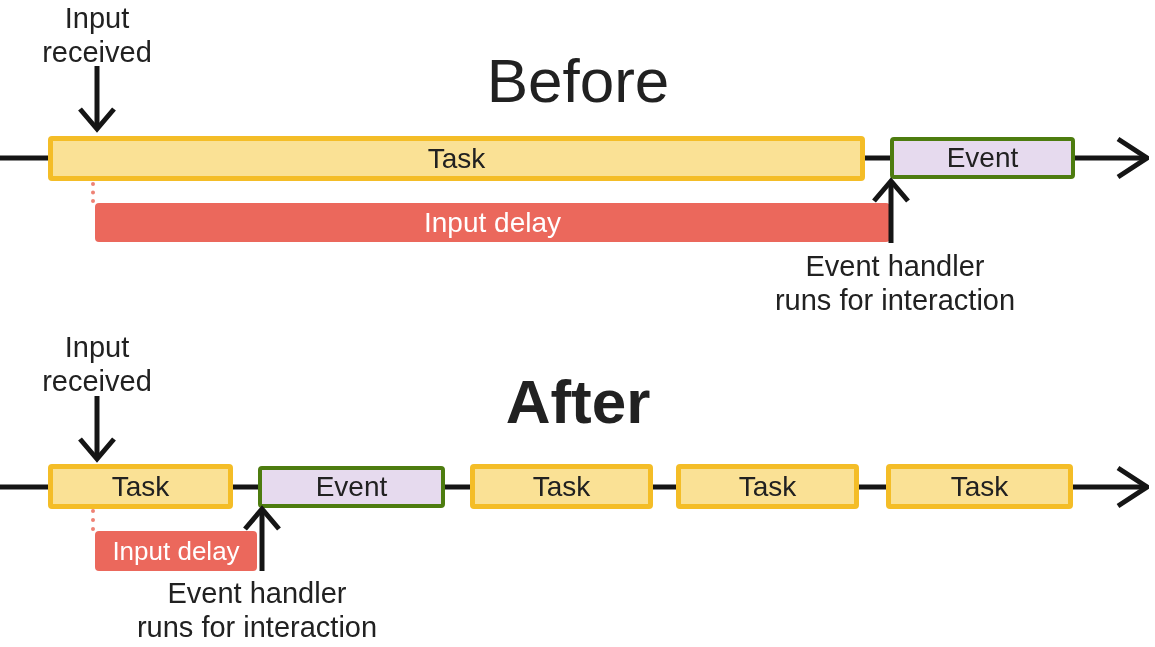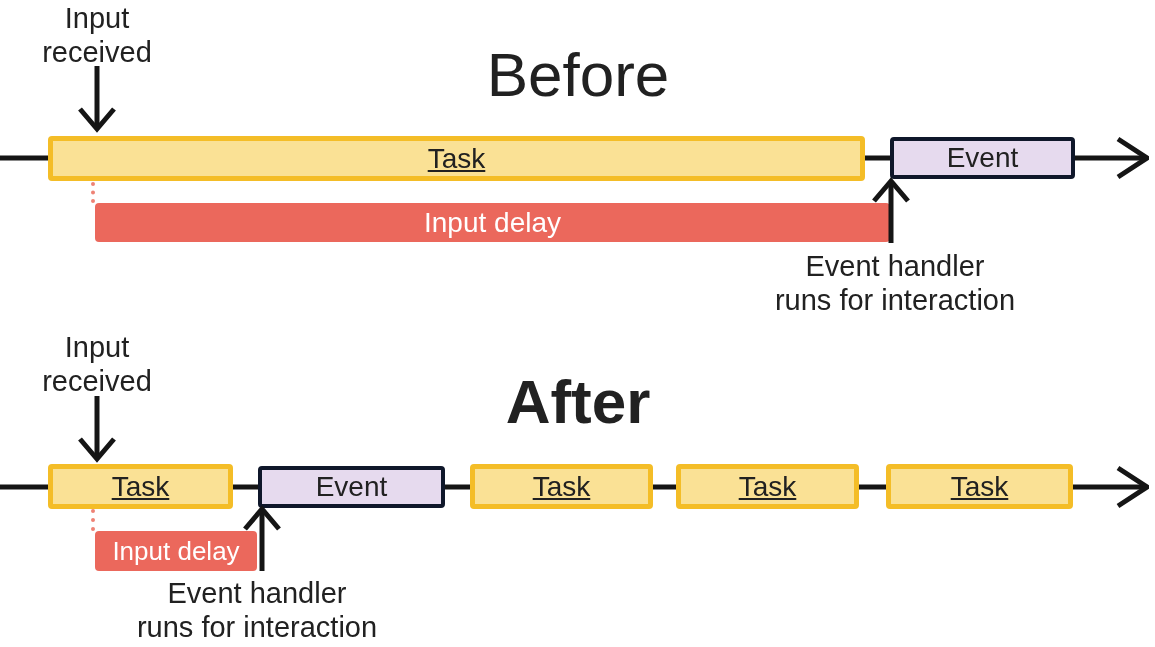--- a/index.html
+++ b/index.html
@@ -32,25 +32,24 @@
     display:flex;
     align-items:center;
     justify-content:center;
     border-radius:4px;
     font-size:28px;
     color:#212121;
   }
   .bar.task{
     background:#FAE195;
     border:5px solid #F4BD27;
-    text-decoration:underline;
   }
   .bar.event{
     background:#E6DAEE;
-    border:4px solid #0f172a;
+    border:4px solid #4d7c0f;
   }
   .bar.delay{
     background:#EB685C;
     color:#ffffff;
     border:none;
     border-radius:4px;
     align-items:center;
   }
   .dotted-connector{
     position:absolute;
@@ -73,21 +72,21 @@
   <section>
 
     <div class="abs note" style="left:17px;top:2px;width:160px;">Input
 received</div>
 
     <svg class="abs" style="left:77px;top:66px;" width="40" height="70" viewBox="0 0 40 70">
       <line class="stroke" x1="20" y1="0" x2="20" y2="61"></line>
       <polyline class="stroke" points="3,43 20,63 37,43"></polyline>
     </svg>
 
-    <div class="abs sec-title" style="left:378px;top:44px;width:400px;">Before</div>
+    <div class="abs sec-title" style="left:378px;top:50px;width:400px;">Before</div>
 
     <svg class="abs" style="left:0;top:136px;" width="1155" height="44" viewBox="0 0 1155 44">
       <line class="stroke" x1="0" y1="22" x2="1144" y2="22"></line>
       <polyline class="stroke" points="1118,3 1147,22 1118,41"></polyline>
     </svg>
 
     <div class="bar task" style="left:48px;top:136px;width:817px;height:45px;">
       <span>Task</span>
     </div>
 

